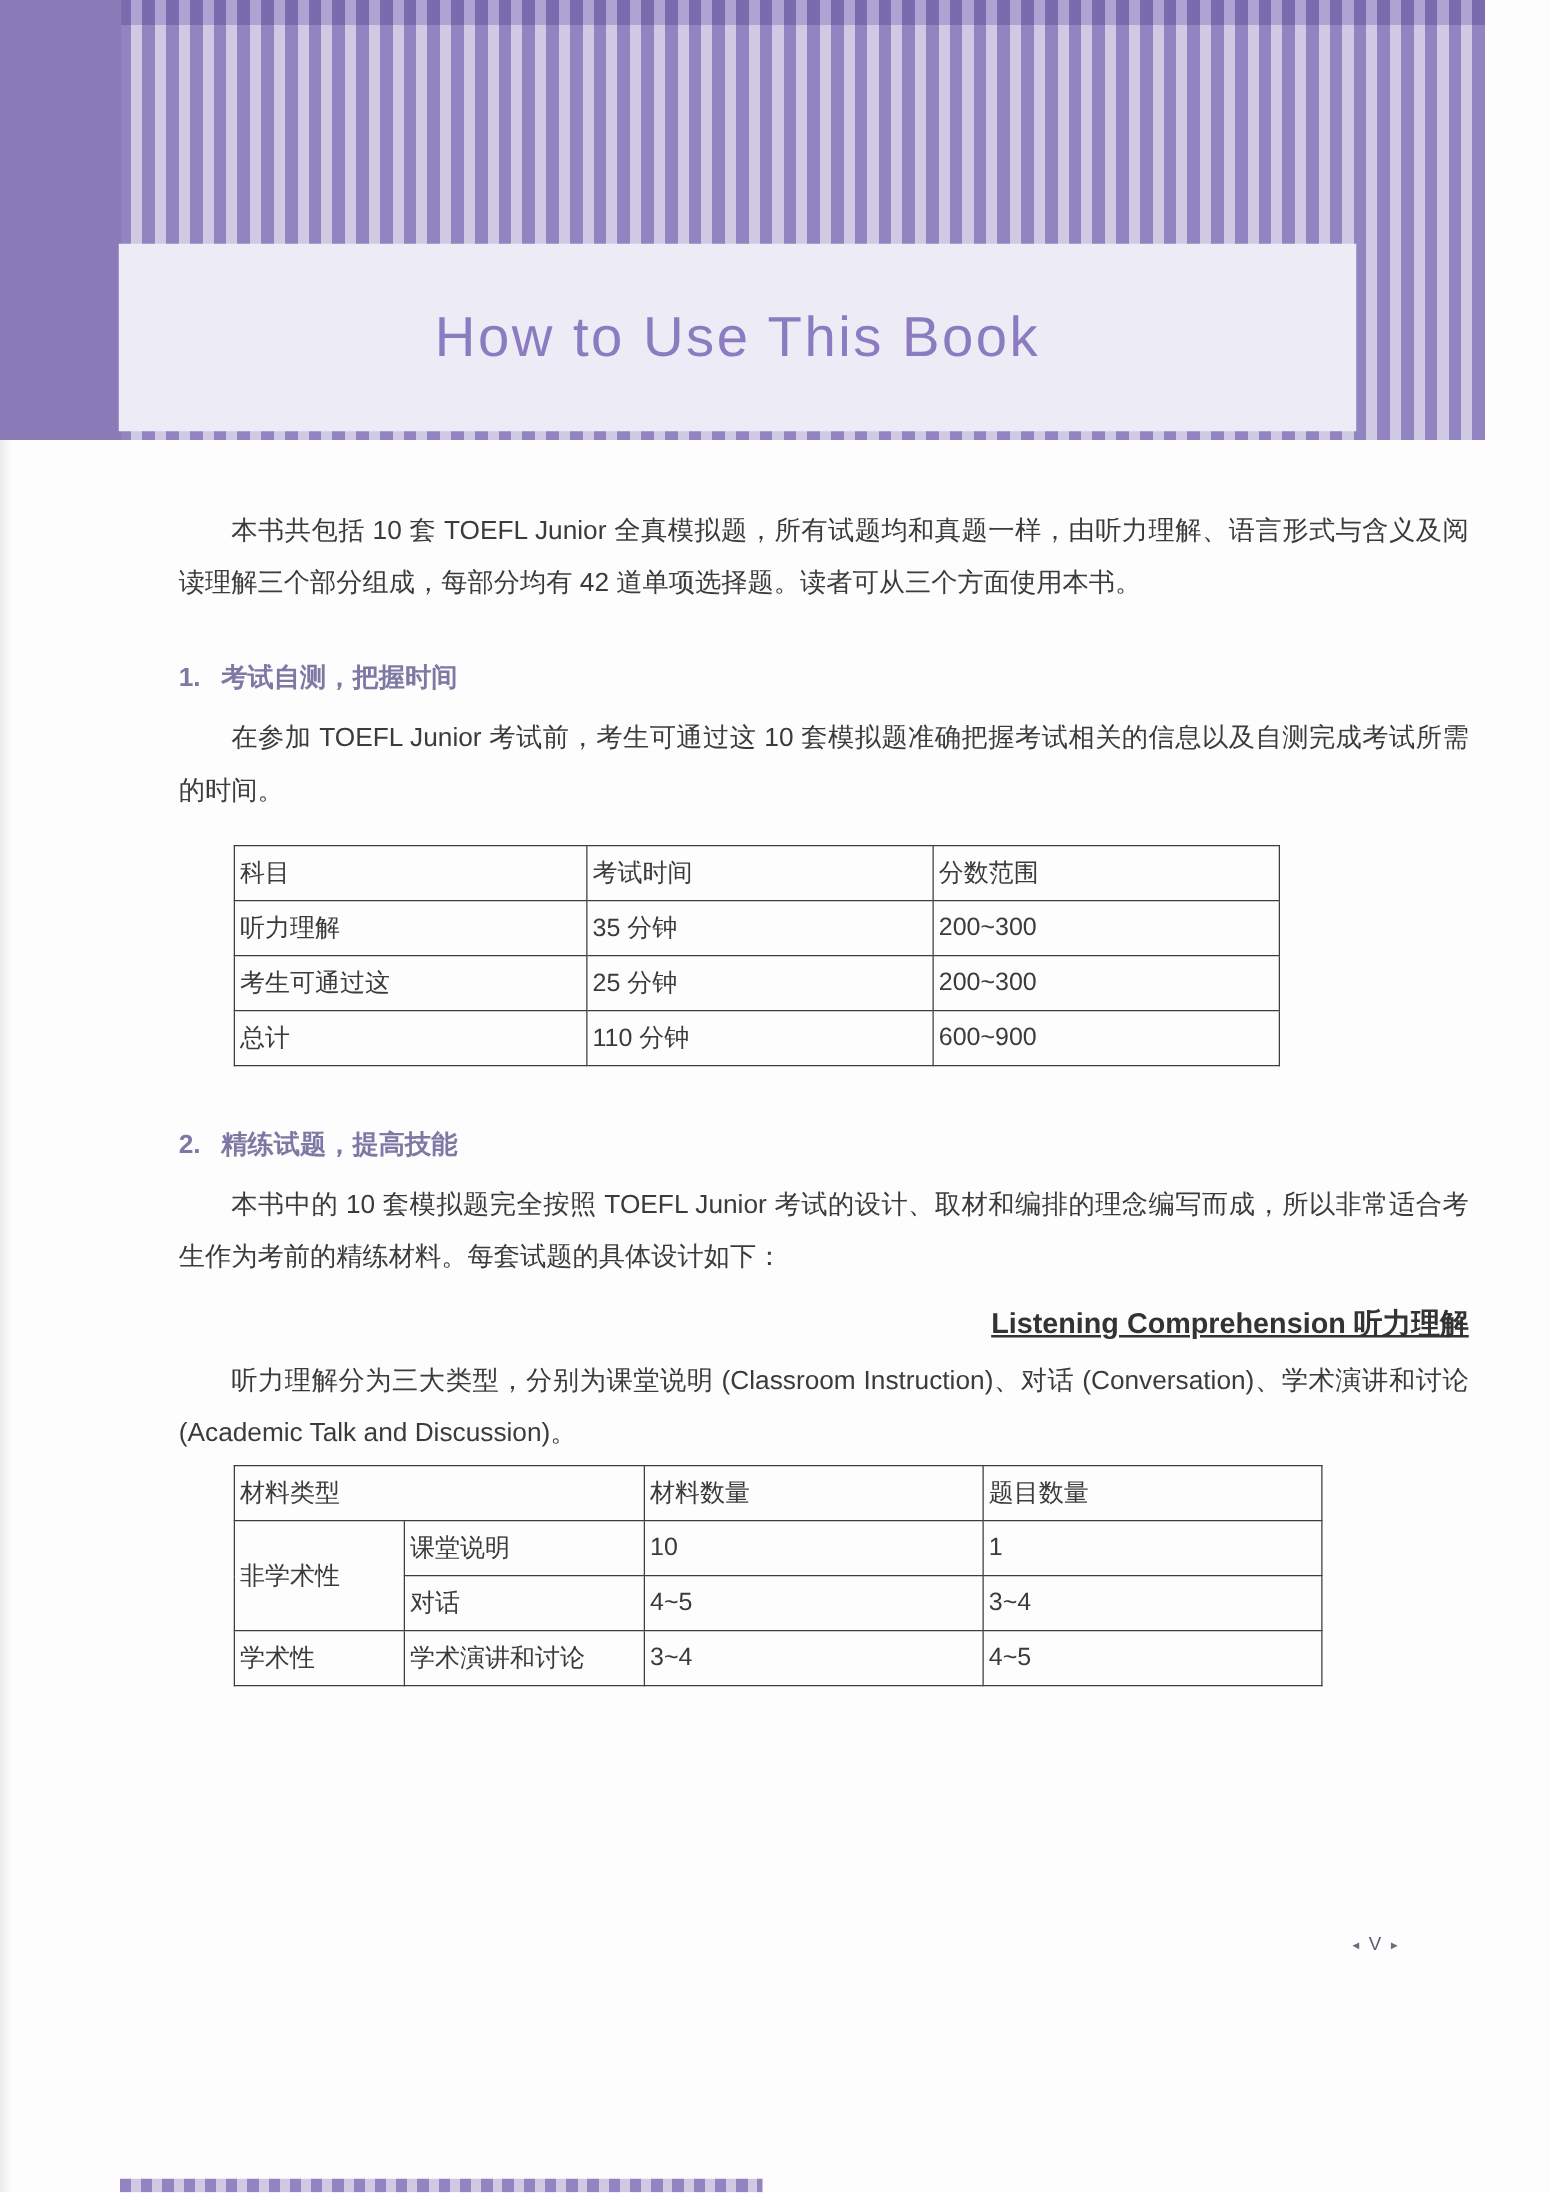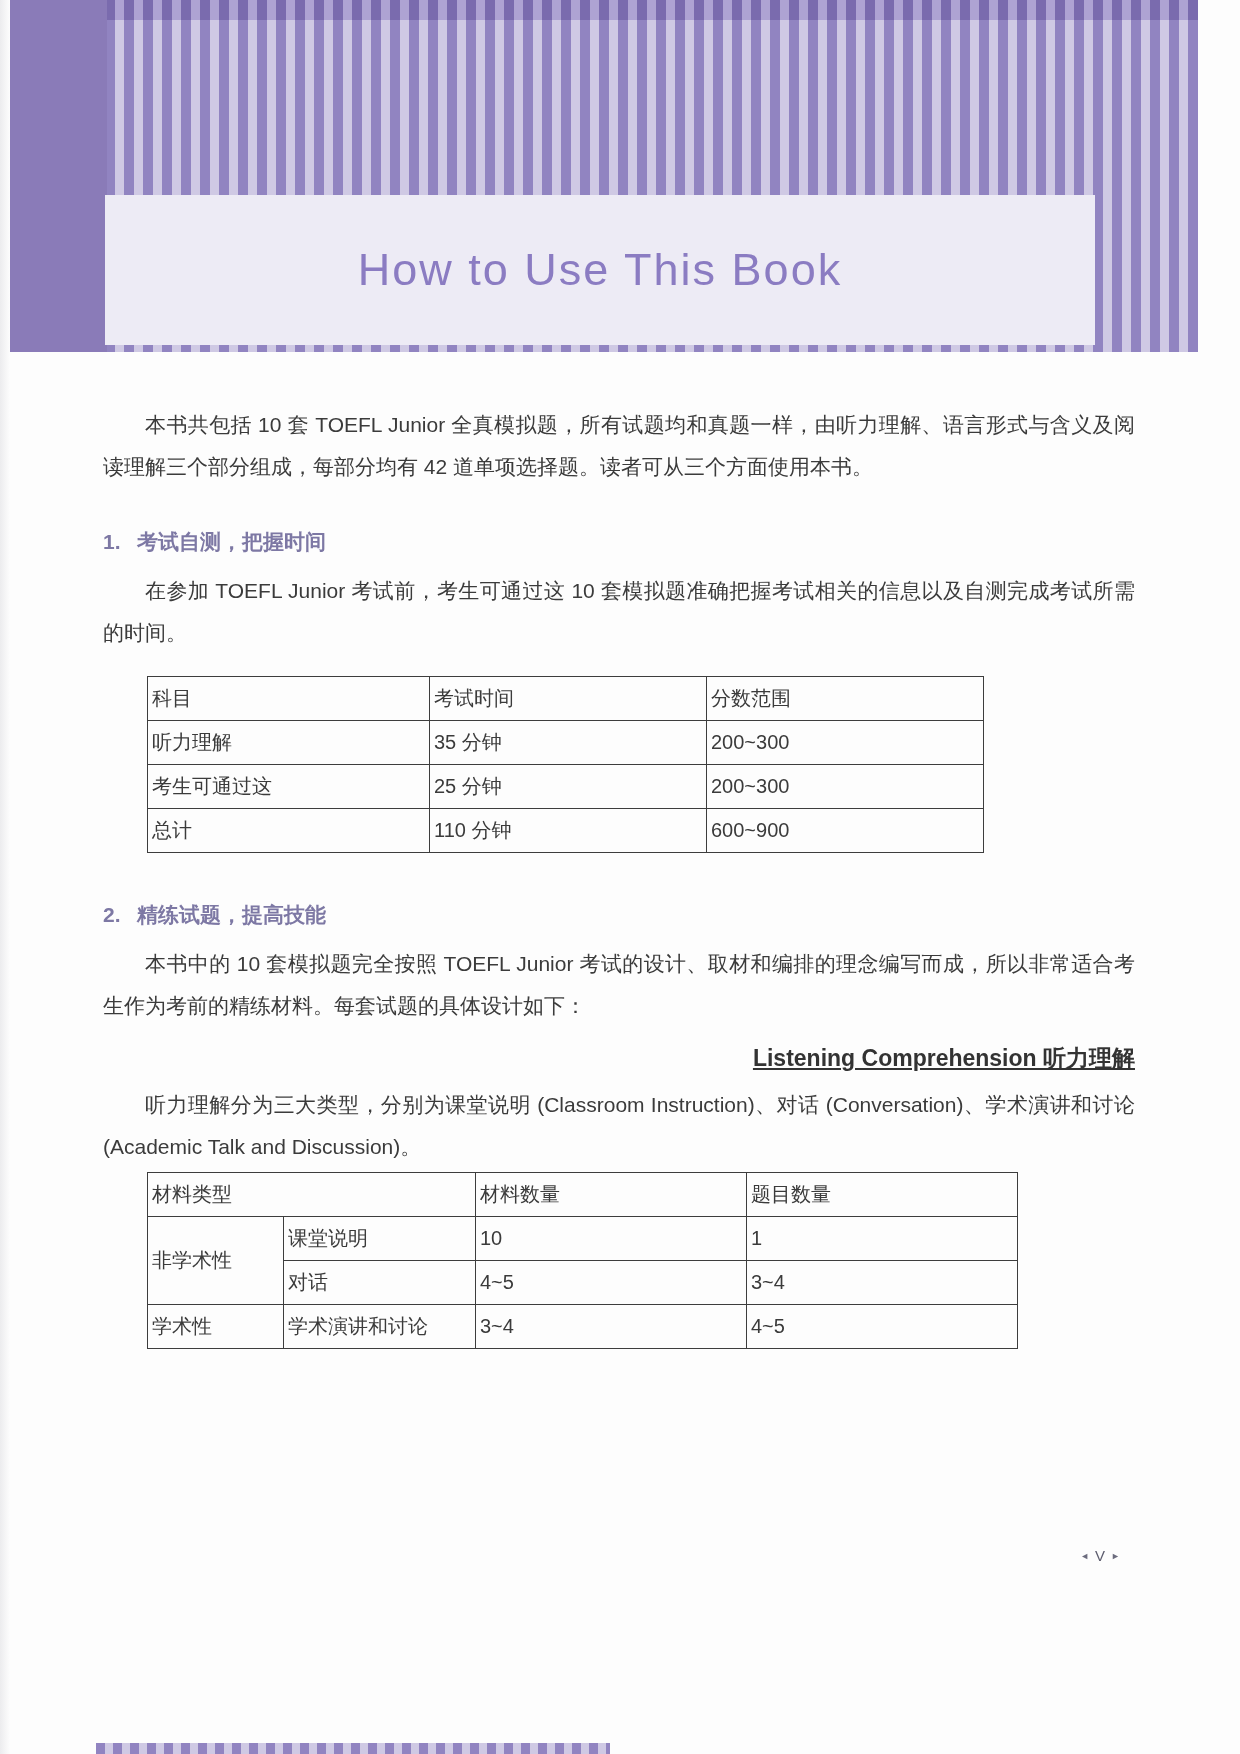--- a/index.html
+++ b/index.html
@@ -15,21 +15,20 @@
   }
   
   .scan-edge {
     position:absolute; left:0; top:0; width:10px; height:1754px;
     background: linear-gradient(90deg,#ececee,#fdfdfd);
   }
 
   
   .banner {
     position: relative;
-    margin-left: 10px;
     width: 1188px; height: 352px;
     background: repeating-linear-gradient(90deg, #9184c1 0 10px, #cfc9e4 10px 19px);
   }
   .banner-top {
     position:absolute; left:0; top:0; width:100%; height:20px;
     background: repeating-linear-gradient(90deg, #7a6bae 0 10px, #aea3d3 10px 19px);
   }
   .banner-left-col {
     position:absolute; left:0; top:0; width:97px; height:100%;
     background:#8a7bb8;
@@ -41,21 +40,21 @@
     gap: 6px;
   }
   .title-en {
     font-size:45px; color:#8b7cc2; letter-spacing:2px; font-weight:400;
   }
   .title-zh {
     font-size:48px; color:#7b68b6; font-weight:bold; letter-spacing:8px;
   }
 
   
-  .content { position:relative; }
+  .content { position:relative;padding-left:40px; }
   p.body-text {
     margin-left:103px; width:1032px;
     font-size:21px; line-height:42px; text-align:justify;
     text-indent:2em; color:#3b3b3b;
   }
   .intro { margin-top:52px; }
 
   .sec-heading {
     margin-left:103px; margin-top:40px;
     font-size:21px; font-weight:600; color:#7d78a4;

